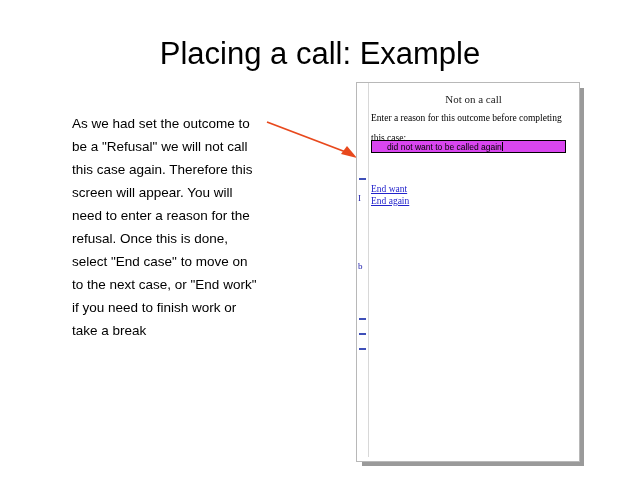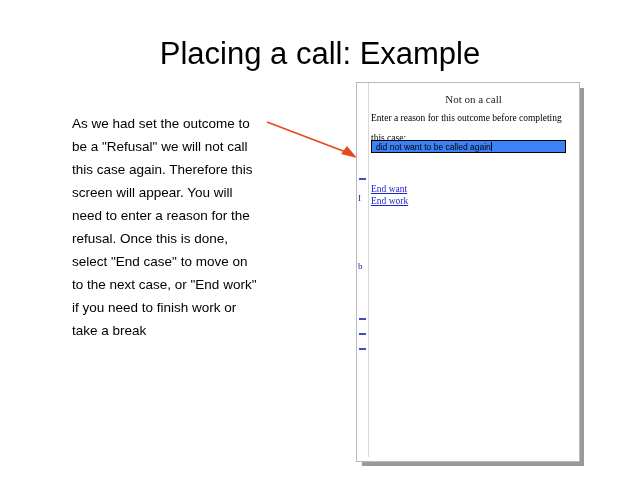--- a/index.html
+++ b/index.html
@@ -113,25 +113,25 @@
     color: #000000;
     font-family: "Liberation Serif", serif;
   }
   #reason-input {
     position: absolute;
     left: 14px;
     top: 57px;
     width: 195px;
     height: 13px;
     border: 1px solid #000000;
-    background: #3b82f6;
+    background: #d946ef;
     font-size: 8.5px;
     line-height: 13px;
     color: #000000;
-    padding: 0 4px;
+    padding: 0 15px;
     box-sizing: border-box;
     font-family: "Liberation Sans", sans-serif;
     white-space: nowrap;
     overflow: hidden;
   }
   #caret {
     display: inline-block;
     width: 1px;
     height: 9px;
     background: #000;
@@ -185,18 +185,18 @@
       <div class="strip-mark" style="top:265px;"></div>
     </div>
 
     <div id="dlg-title">Not on a call</div>
 
     <div id="dlg-instr">Enter a reason for this outcome before completing this case:</div>
 
     <div id="reason-input"><span>did not want to be called again</span><span id="caret"></span></div>
 
     <div class="dlg-link" id="link-end-case">End want</div>
-    <div class="dlg-link" id="link-end-work">End work</div>
+    <div class="dlg-link" id="link-end-work">End again</div>
 
     <div id="shot-bottom-fade"></div>
   </div>
 
 </div>
 
 </body></html>

